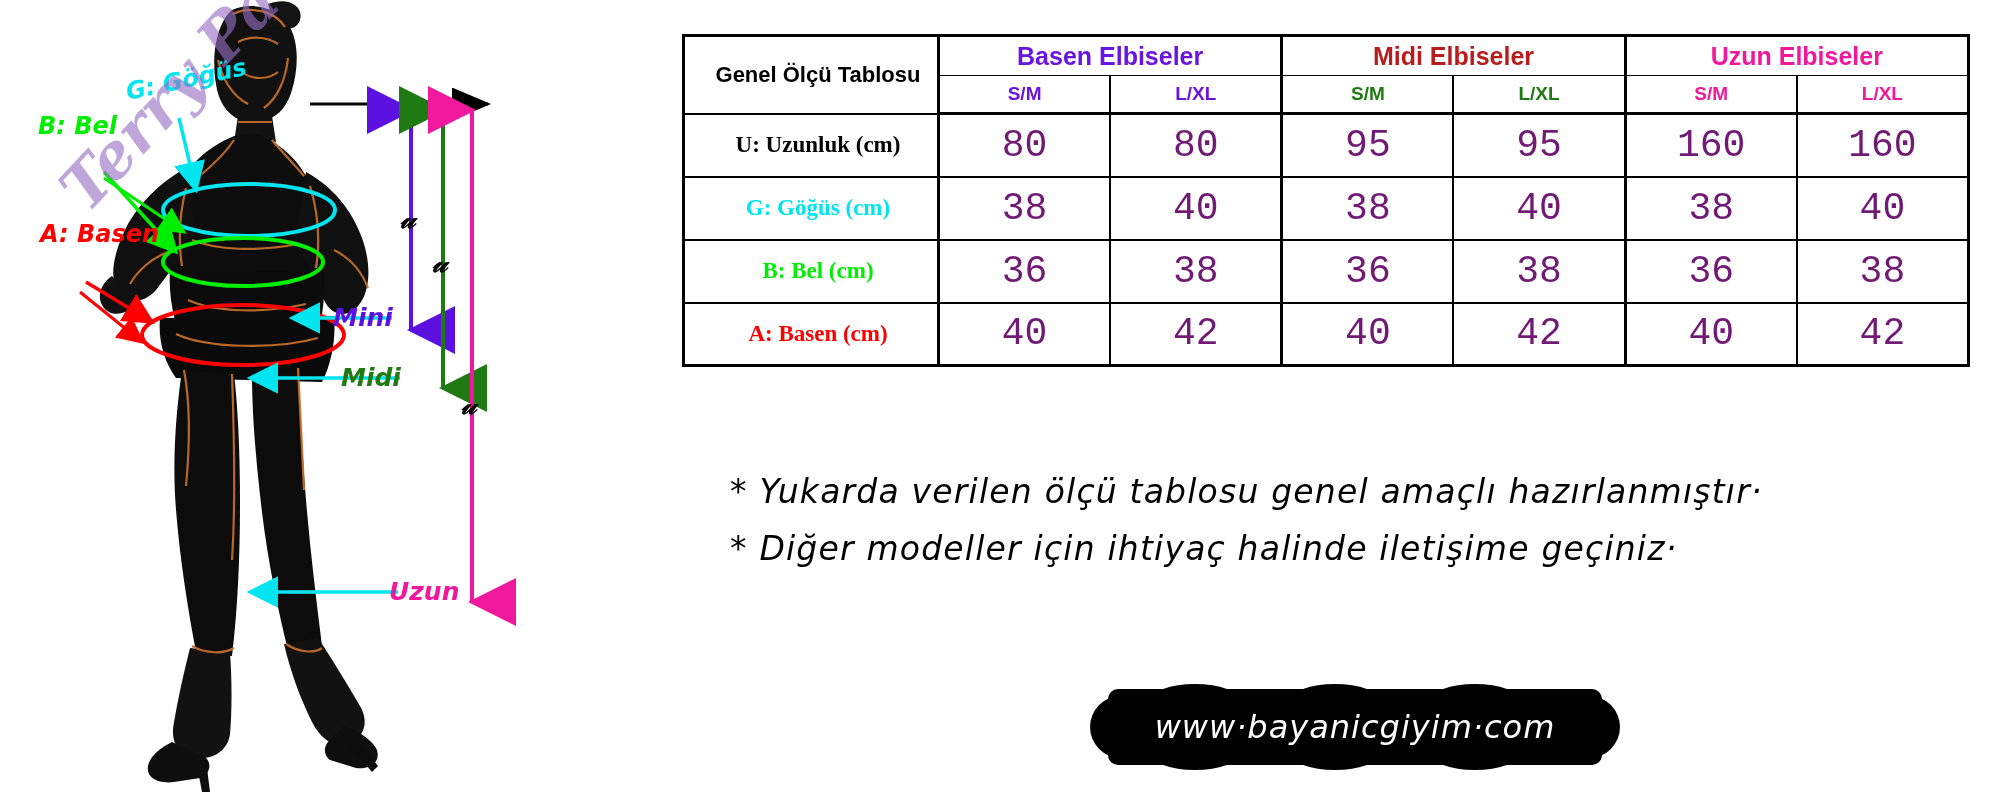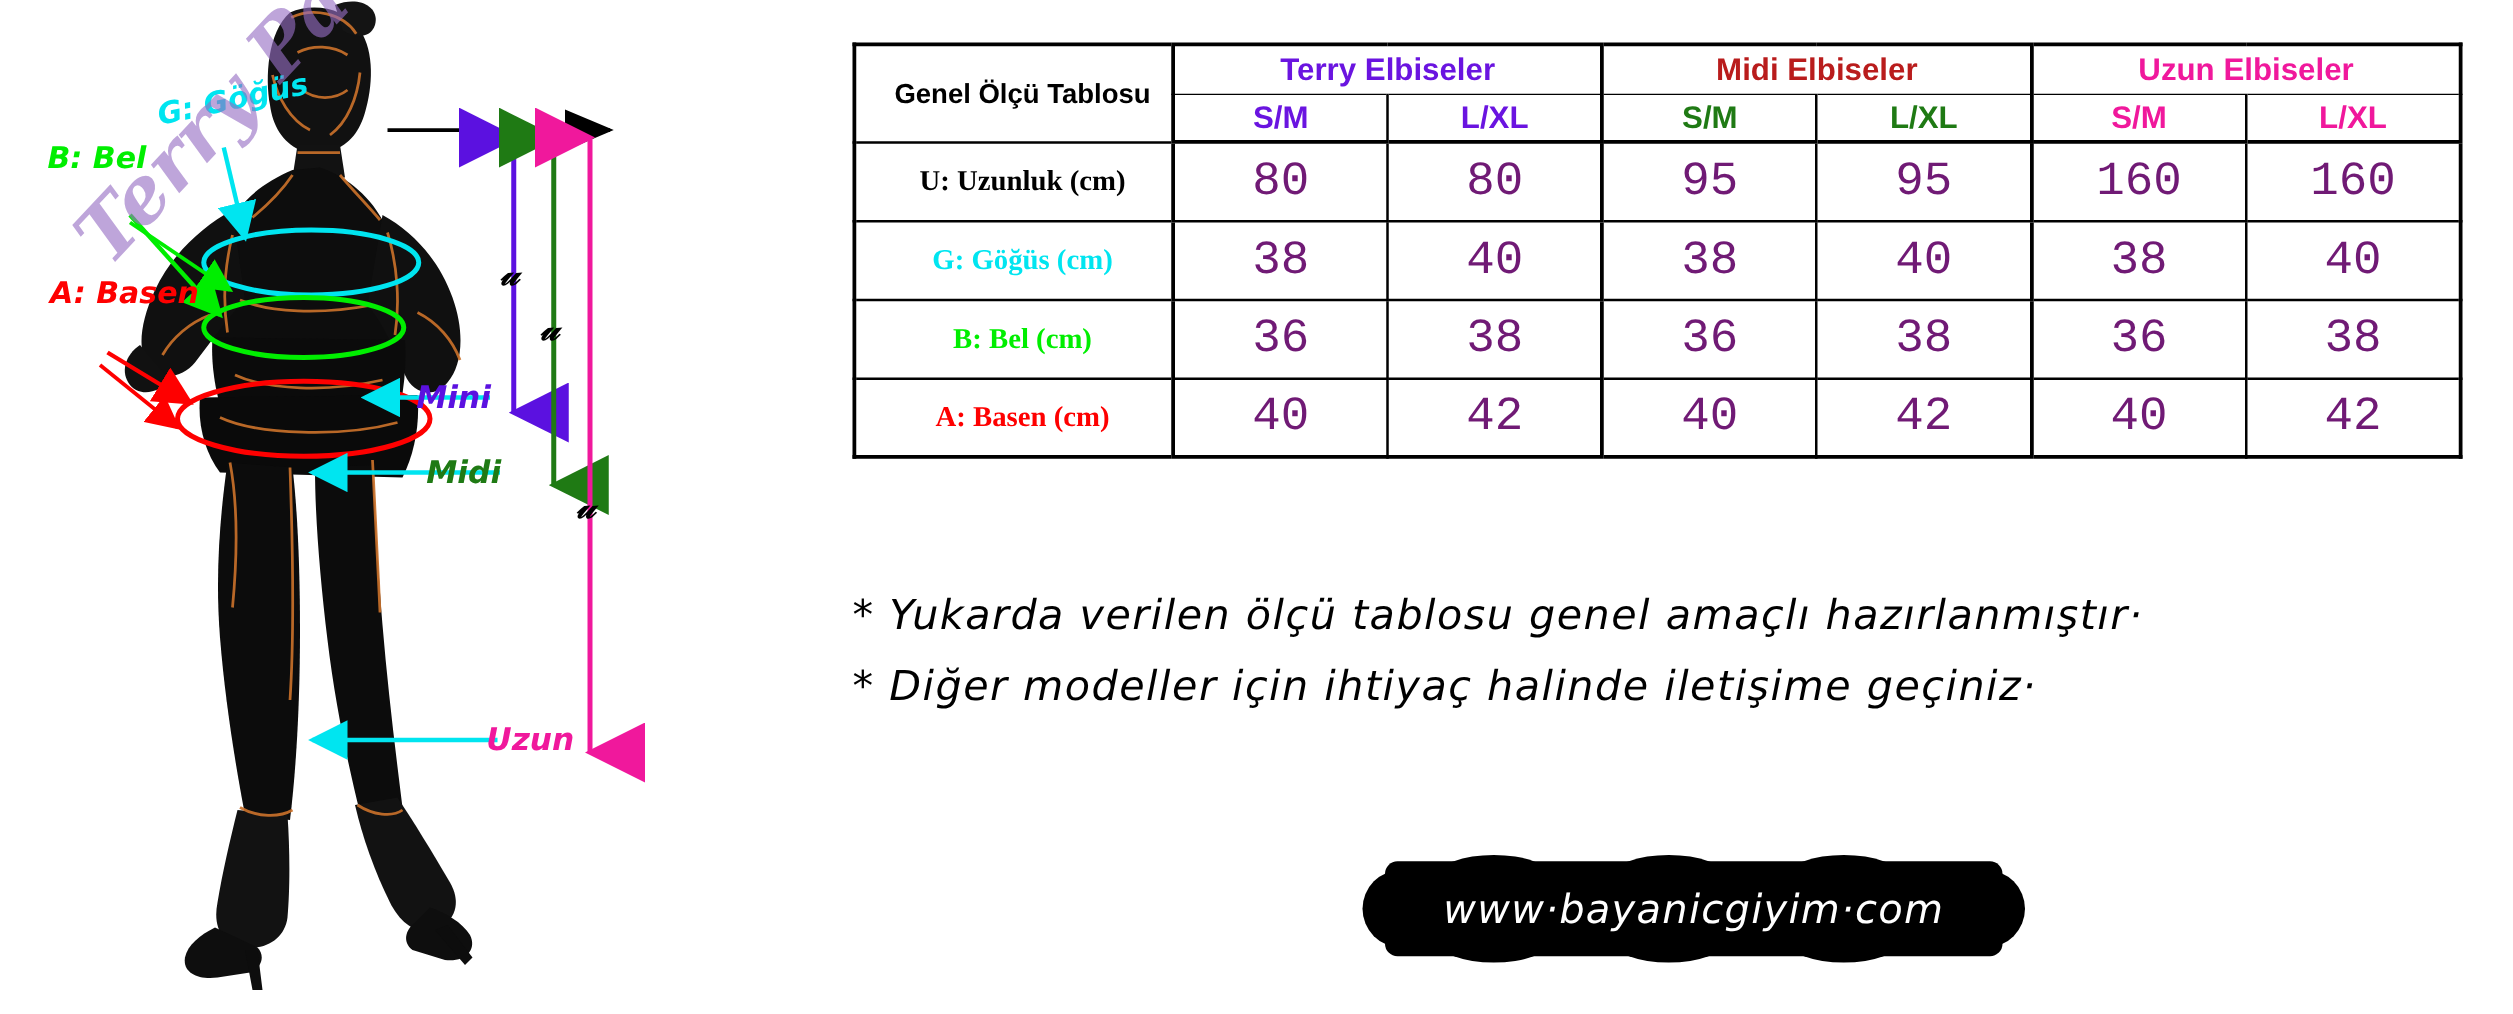--- a/index.html
+++ b/index.html
@@ -78,21 +78,21 @@
     font-weight: bold;
     font-family: "Liberation Sans", sans-serif;
     border-bottom: 1px solid #000 !important;
   }
   th.group.g0 { color: #6a14e0; border-right: 3px solid #000 !important; }
   th.group.g1 { color: #b91c1c; border-right: 3px solid #000 !important; margin-top: 29px; }
   th.group.g2 { color: #f0189c; }
 
   th.sub {
     height: 38px;
-    font-size: 25px;
+    font-size: 19px;
     font-weight: bold;
     font-family: "Liberation Sans", sans-serif;
     border-top: 1px solid #000 !important;
     border-bottom: 3px solid #000 !important;
   }
   th.sub.s0 { color: #6a14e0; }
   th.sub.s1 { color: #1f7a14; }
   th.sub.s2 { color: #f0189c; }
   th.sub.edge { border-right: 3px solid #000 !important; }
 
@@ -120,20 +120,21 @@
     width: 1310px;
   }
   .note-line {
     font-family: "DejaVu Sans", sans-serif;
     font-style: italic;
     font-size: 33px;
     color: #000;
     letter-spacing: 1.2px;
     margin-bottom: 18px;
     white-space: nowrap;
+    margin-left: 48px;
   }
 
   
   #site-banner {
     position: absolute;
     left: 430px;
     top: 696px;
     width: 530px;
     height: 62px;
     background: #000;
@@ -344,21 +345,21 @@
     </div>
   </div>
 
   <div id="right-panel">
 
     <div id="size-table-wrap">
       <table class="size-table">
         <thead>
           <tr>
             <th class="corner" rowspan="2">Genel Ölçü Tablosu</th>
-            <th class="group g0" colspan="2">Terry Elbiseler</th>
+            <th class="group g0" colspan="2">Basen Elbiseler</th>
             <th class="group g1" colspan="2">Midi Elbiseler</th>
             <th class="group g2" colspan="2">Uzun Elbiseler</th>
           </tr>
           <tr>
             <th class="sub s0">S/M</th>
             <th class="sub s0 edge">L/XL</th>
             <th class="sub s1">S/M</th>
             <th class="sub s1 edge">L/XL</th>
             <th class="sub s2">S/M</th>
             <th class="sub s2">L/XL</th>

